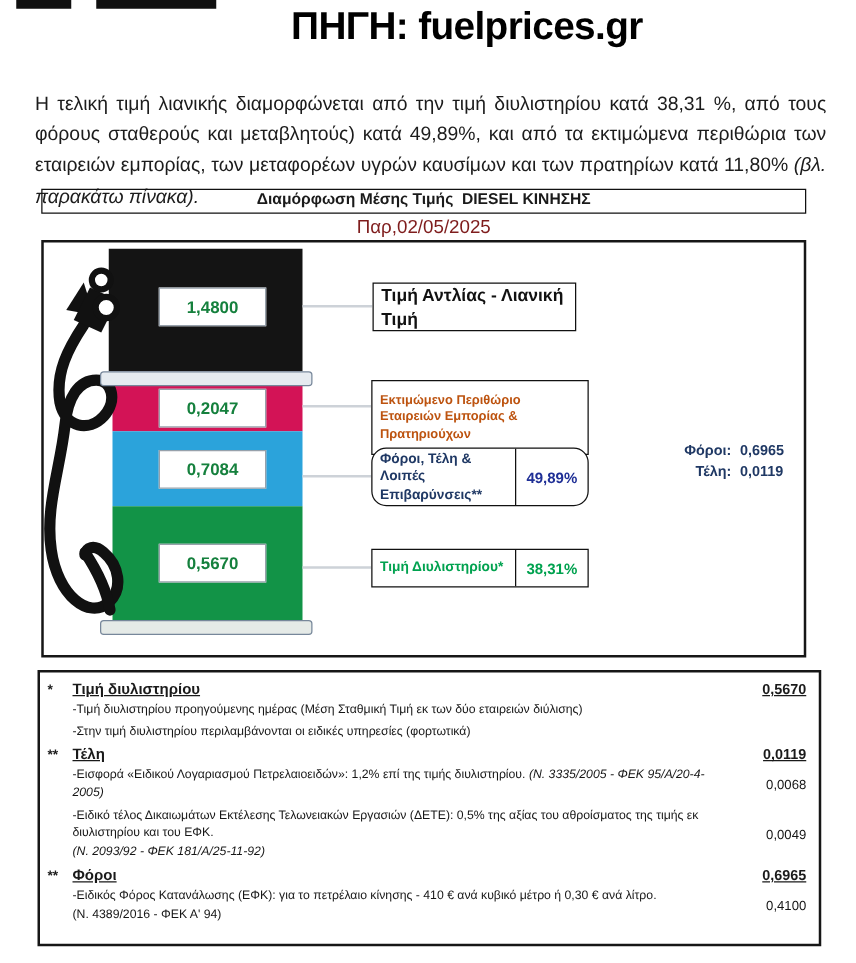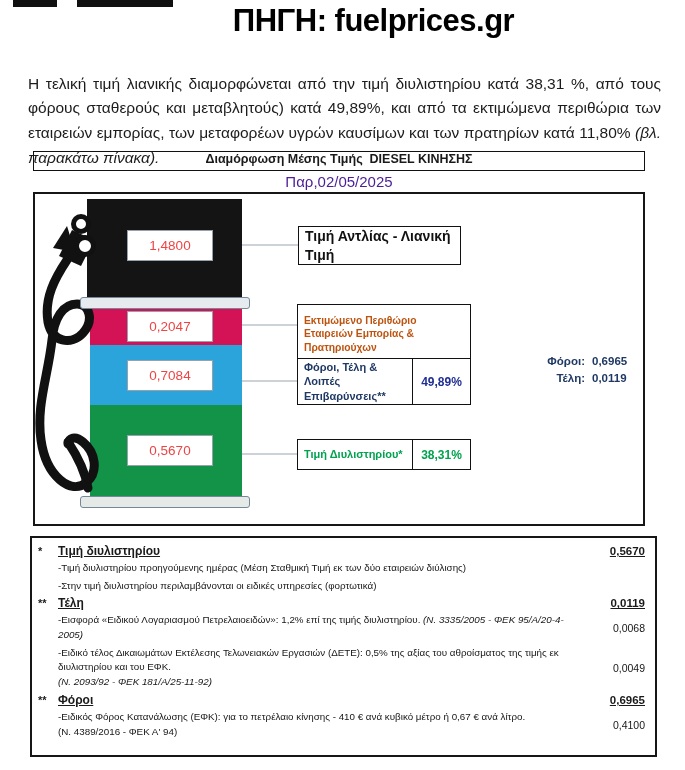--- a/index.html
+++ b/index.html
@@ -39,21 +39,21 @@
   .pump-top{position:absolute;left:52px;top:5px;width:155px;height:98px;}
   .pump-bar{
     position:absolute;left:45px;width:170px;height:12px;
     border:1.4px solid #77879a;border-radius:3px;box-sizing:border-box;
   }
   .seg{position:absolute;left:55px;width:152px;}
   .vbox{
     position:absolute;left:92px;width:86px;height:31px;background:#fff;
     border:1px solid #97a1ab;box-sizing:border-box;
     display:flex;align-items:center;justify-content:center;
-    font-size:13.5px;font-weight:400;color:#ef4444;
+    font-size:13.5px;font-weight:700;color:#15803d;
   }
   .hose-svg{position:absolute;left:0;top:0;pointer-events:none;}
 
   .conn{position:absolute;height:2px;background:#cdd2d8;}
 
   .lbox{
     position:absolute;border:1.6px solid #111;background:#fff;box-sizing:border-box;
     display:flex;align-items:stretch;
   }
   .lbox .lab{
@@ -95,21 +95,21 @@
 <div class="clip-strip" style="left:77px;width:96px;"></div>
 
 <div class="page-title">ΠΗΓΗ: fuelprices.gr</div>
 
 <p class="intro"><span>Η τελική τιμή λιανικής διαμορφώνεται από την τιμή διυλιστηρίου κατά 38,31 %, από τους φόρους σταθερούς και μεταβλητούς) κατά 49,89%, και από τα εκτιμώμενα περιθώρια των εταιρειών εμπορίας, των μεταφορέων υγρών καυσίμων και των πρατηρίων κατά 11,80% </span><span class="note">(βλ. παρακάτω πίνακα).</span></p>
 
 <div class="hdr-box">
   <span>Διαμόρφωση Μέσης Τιμής  DIESEL ΚΙΝΗΣΗΣ</span>
 </div>
 
-<div class="date-line" style="color:#4c1d95;text-align:center;">Παρ,02/05/2025</div>
+<div class="date-line" style="color:#7f1d1d;text-align:center;">Παρ,02/05/2025</div>
 
 <div class="diagram-box">
 
   <div class="pump-top" style="background:#141414;"></div>
   <div class="seg" style="top:114px;height:37px;background:#d31356;"></div>
   <div class="seg" style="top:151px;height:60px;background:#2ba3db;"></div>
   <div class="seg" style="top:211px;height:91px;background:#129347;"></div>
 
   <svg class="hose-svg" width="230" height="325" viewBox="0 0 230 325">
     <path d="M 32,66 C 20,84 9,104 13,128 C 17,148 36,152 48,139 C 59,127 55,110 42,110 C 28,110 19,124 17,146 C 13,182 1,212 6,246 C 11,282 36,302 52,288 C 64,277 60,258 48,248 C 40,241 34,244 33,250" fill="none" stroke="#111" stroke-width="9" stroke-linecap="round"></path>
@@ -134,21 +134,21 @@
   <div class="conn" style="left:207px;top:259px;width:55px;"></div>
 
   <div class="lbox" style="left:263px;top:32px;width:163px;height:39px;">
     <div class="lab" style="font-size:14px;color:#111;">Τιμή Αντλίας - Λιανική Τιμή</div>
   </div>
 
   <div class="lbox" style="left:262px;top:110px;width:174px;height:60px;">
     <div class="lab" style="font-size:10.3px;color:#bd530f;">Εκτιμώμενο Περιθώριο Εταιρειών Εμπορίας &amp; Πρατηριούχων</div>
   </div>
 
-  <div class="lbox" style="left:262px;top:164px;width:174px;height:47px;">
+  <div class="lbox" style="left:262px;top:164px;width:174px;height:47px;border-radius:12px;">
     <div class="lab" style="font-size:11px;color:#1f3864;">Φόροι, Τέλη &amp; Λοιπές Επιβαρύνσεις**</div>
     <div class="pct" style="color:#1f2f96;">49,89%</div>
   </div>
 
   <div class="lbox" style="left:262px;top:245px;width:174px;height:31px;">
     <div class="lab" style="font-size:11px;color:#00a24f;">Τιμή Διυλιστηρίου*</div>
     <div class="pct" style="color:#00a24f;">38,31%</div>
   </div>
 
   <div class="side-vals" style="color:#1f3864;">
@@ -190,17 +190,17 @@
       <span class="t-text"><span class="t-main">-Ειδικό τέλος Δικαιωμάτων Εκτέλεσης Τελωνειακών Εργασιών (ΔΕΤΕ): 0,5% της αξίας του αθροίσματος της τιμής εκ διυλιστηρίου και του ΕΦΚ.
 </span><span class="t-law">(Ν. 2093/92 - ΦΕΚ 181/Α/25-11-92)</span></span>
       <span class="t-ival">0,0049</span>
     </div>
     <div class="t-head">
       <span class="t-marker">**</span>
       <span class="t-title">Φόροι</span>
       <span class="t-val">0,6965</span>
     </div>
     <div class="t-item">
-      <span class="t-text"><span class="t-main">-Ειδικός Φόρος Κατανάλωσης (ΕΦΚ): για το πετρέλαιο κίνησης - 410 € ανά κυβικό μέτρο ή  0,67 € ανά λίτρο.
+      <span class="t-text"><span class="t-main">-Ειδικός Φόρος Κατανάλωσης (ΕΦΚ): για το πετρέλαιο κίνησης - 410 € ανά κυβικό μέτρο ή  0,30 € ανά λίτρο.
 (Ν. 4389/2016 - ΦΕΚ Α' 94)</span><span class="t-law"></span></span>
       <span class="t-ival">0,4100</span>
     </div>
   </div>
 
 </body></html>

